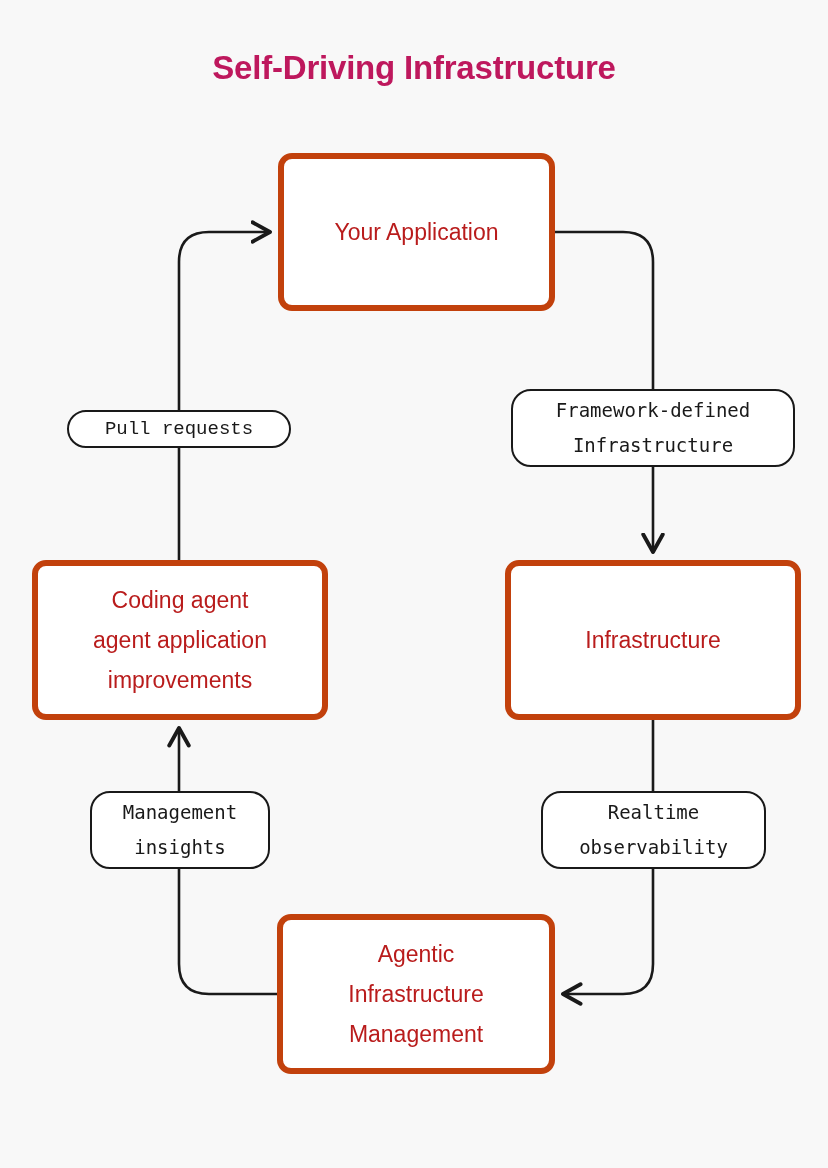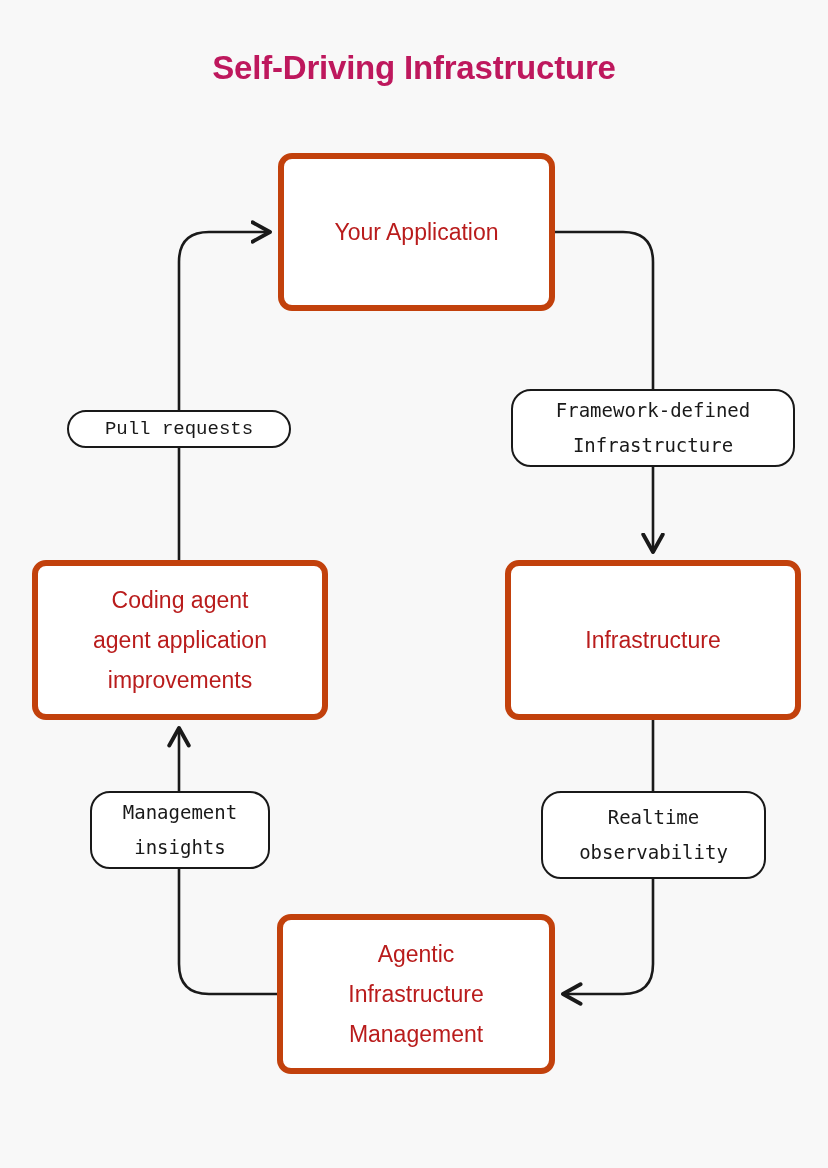--- a/index.html
+++ b/index.html
@@ -93,21 +93,21 @@
   }
   #label-framework-defined {
     left: 511px; top: 389px; width: 284px; height: 78px;
     border-radius: 20px;
   }
   #label-production-insights {
     left: 90px; top: 791px; width: 180px; height: 78px;
     border-radius: 20px;
   }
   #label-realtime-observability {
-    left: 541px; top: 791px; width: 225px; height: 88px;
+    left: 541px; top: 791px; width: 225px; height: 78px;
     border-radius: 20px;
   }
 </style>
 </head>
 <body>
 
 <div id="canvas">
 
   <div class="diagram-title">Self-Driving Infrastructure</div>
 

